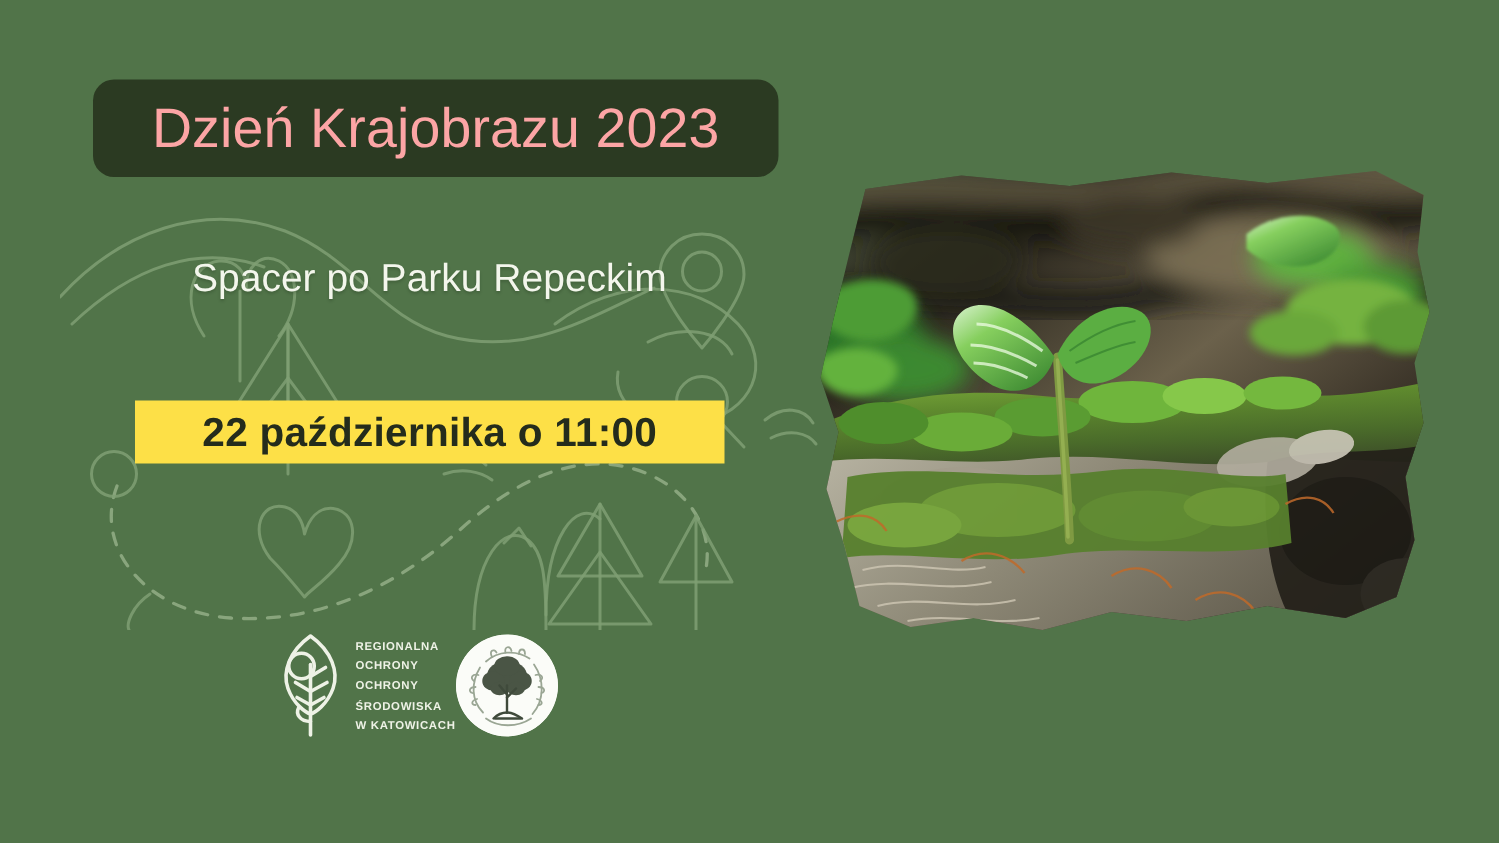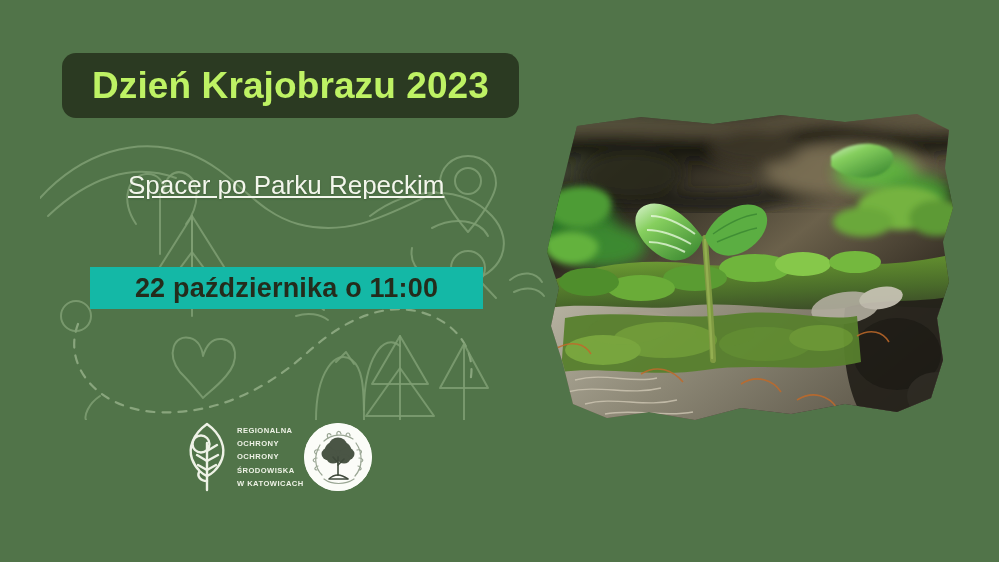--- a/index.html
+++ b/index.html
@@ -57,48 +57,47 @@
     top: 53px;
     width: 457px;
     height: 65px;
     background: #2b3a22;
     border-radius: 14px;
     display: flex;
     align-items: center;
     justify-content: center;
   }
   .title-text {
-    color: #bef264;
+    color: #fca5a5;
     font-size: 37px;
-    font-weight: bold;
+    font-weight: normal;
     letter-spacing: .1px;
     white-space: nowrap;
   }
 
   
   .subtitle {
     position: absolute;
     left: 128px;
     top: 170px;
     color: #f3f6ec;
     font-size: 26px;
     font-weight: normal;
     white-space: nowrap;
     text-shadow: 0 1px 2px rgba(20,35,15,.25);
-    text-decoration: underline;
   }
 
   
   .date-banner {
     position: absolute;
     left: 90px;
     top: 267px;
     width: 393px;
     height: 42px;
-    background: #14b8a6;
+    background: #fde047;
     display: flex;
     align-items: center;
     justify-content: center;
   }
   .date-text {
     color: #242c1c;
     font-size: 27px;
     font-weight: bold;
     white-space: nowrap;
     letter-spacing: .2px;

